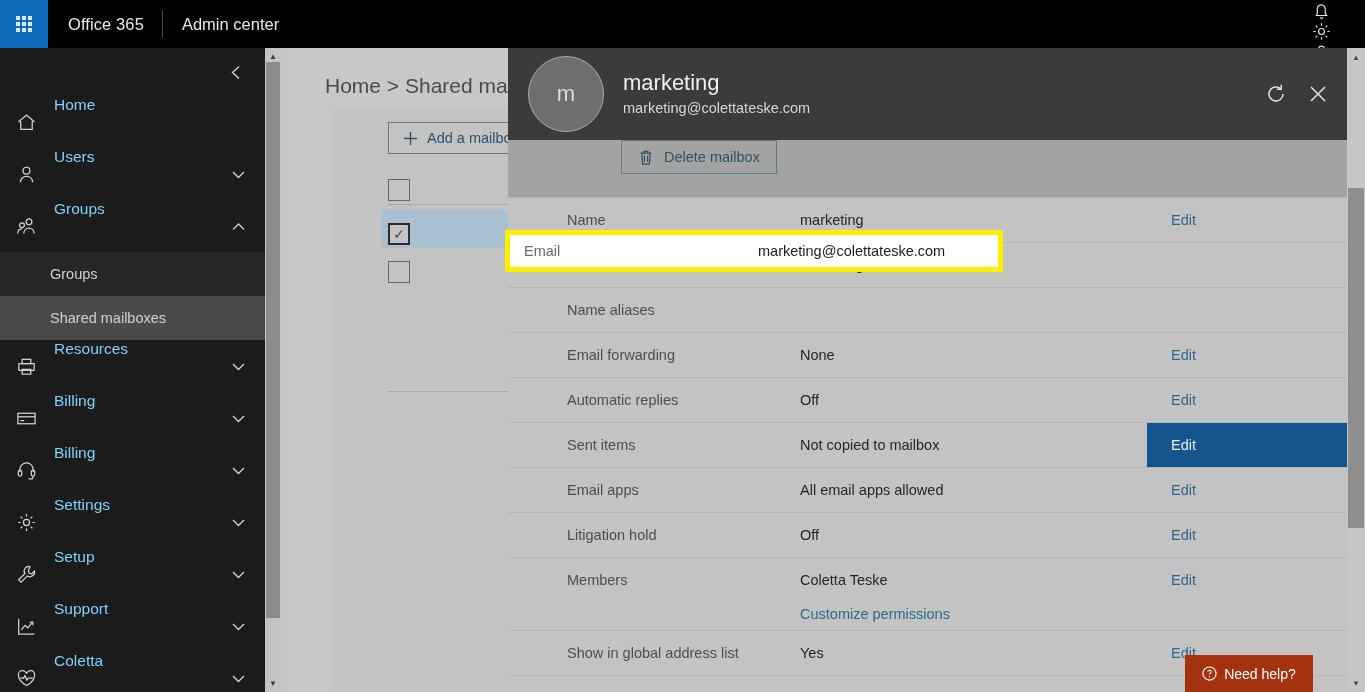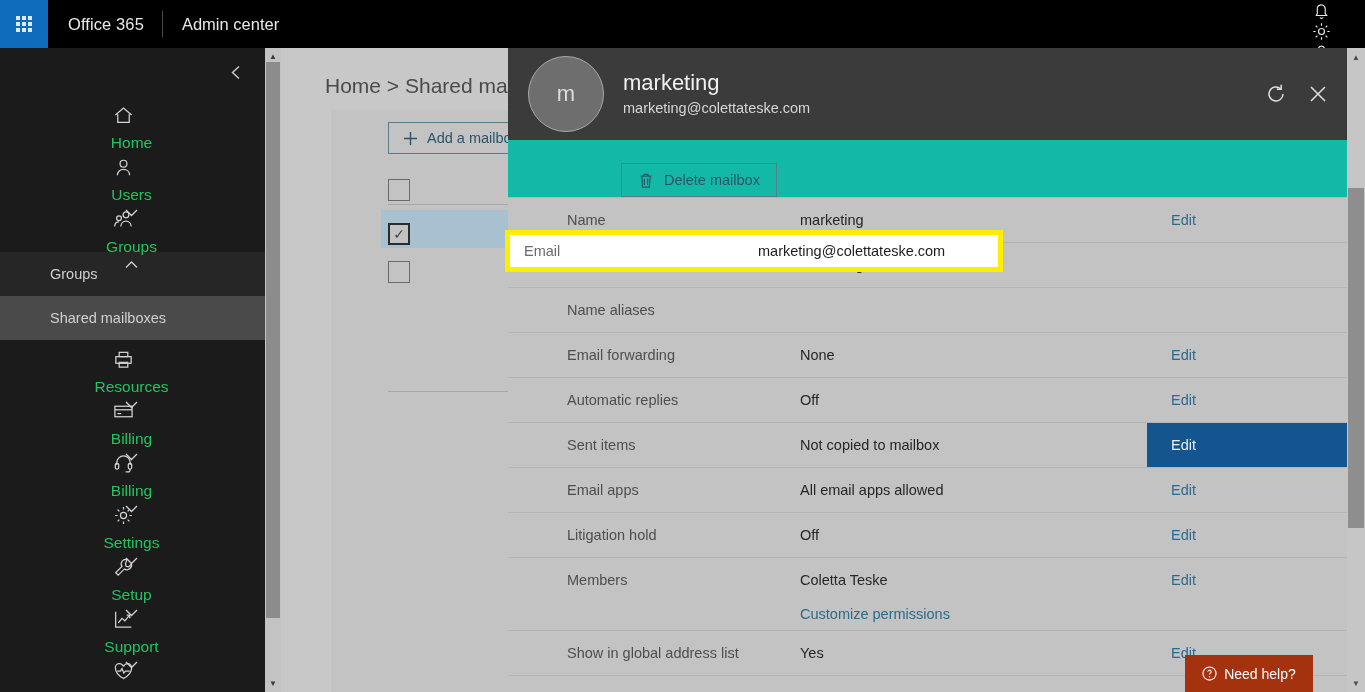--- a/index.html
+++ b/index.html
@@ -49,22 +49,22 @@
   
   .leftnav {
     position:absolute; top:48px; left:0; width:265px; height:644px;
     background:#1b1b1b; z-index:30; overflow:hidden;
   }
   .nav-collapse {
     height:48px; display:flex; align-items:center; justify-content:flex-end;
     padding-right:20px; color:#cfcfcf; cursor:pointer;
   }
   .nav-item {
-    height:52px; display:flex; align-items:center; padding-left:16px; padding-right:18px;
-    color:#22c55e; font-size:15.5px; cursor:pointer; position:relative;flex-direction:column;
+    height:52px; display:flex; padding-left:16px; padding-right:18px;
+    color:#7dd3fc; font-size:15.5px; cursor:pointer; position:relative;
   }
   .nav-item .nicon { width:38px; display:flex; align-items:center; color:#d4d4d4; flex:0 0 38px; }
   .nav-item .nlabel { flex:1 1 auto; white-space:nowrap; }
   .nav-item .nchev { color:#cfcfcf; display:flex; align-items:center; }
   .nav-sub {
     height:44px; display:flex; align-items:center; padding-left:50px;
     color:#d0d0d0; font-size:14.5px; cursor:pointer; background:#262626;
   }
   .nav-sub.active { background:#4a4a4a; }
 
@@ -131,21 +131,21 @@
   }
   .fly-titles { margin-left:19px; }
   .fly-title { color:#f0f0f0; font-size:22px; line-height:28px; font-weight:400; }
   .fly-sub { color:#d6d6d6; font-size:14.5px; line-height:22px; }
   .fly-actions { position:absolute; right:8px; top:0; height:92px; display:flex; align-items:center; }
   .fly-act {
     width:42px; height:42px; display:flex; align-items:center; justify-content:center;
     color:#e0e0e0; cursor:pointer;
   }
   .fly-toolbar {
-    height:58px; background:#14b8a6; display:flex; align-items:flex-end; padding-left:113px;
+    height:58px; background:#a3a3a3; display:flex; align-items:flex-start; padding-left:113px;
     border-bottom:1px solid #b4b4b4;
   }
   .delbtn {
     height:34px; border:1px solid #5c7c8c; display:flex; align-items:center; gap:10px;
     padding:0 16px; color:#2c5469; font-size:14.5px; cursor:pointer; background:transparent;
   }
   .rows { position:relative; }
   .drow {
     height:45px; display:flex; align-items:center; position:relative;
     border-bottom:1px solid #b4b4b4; background:#c3c3c3;

